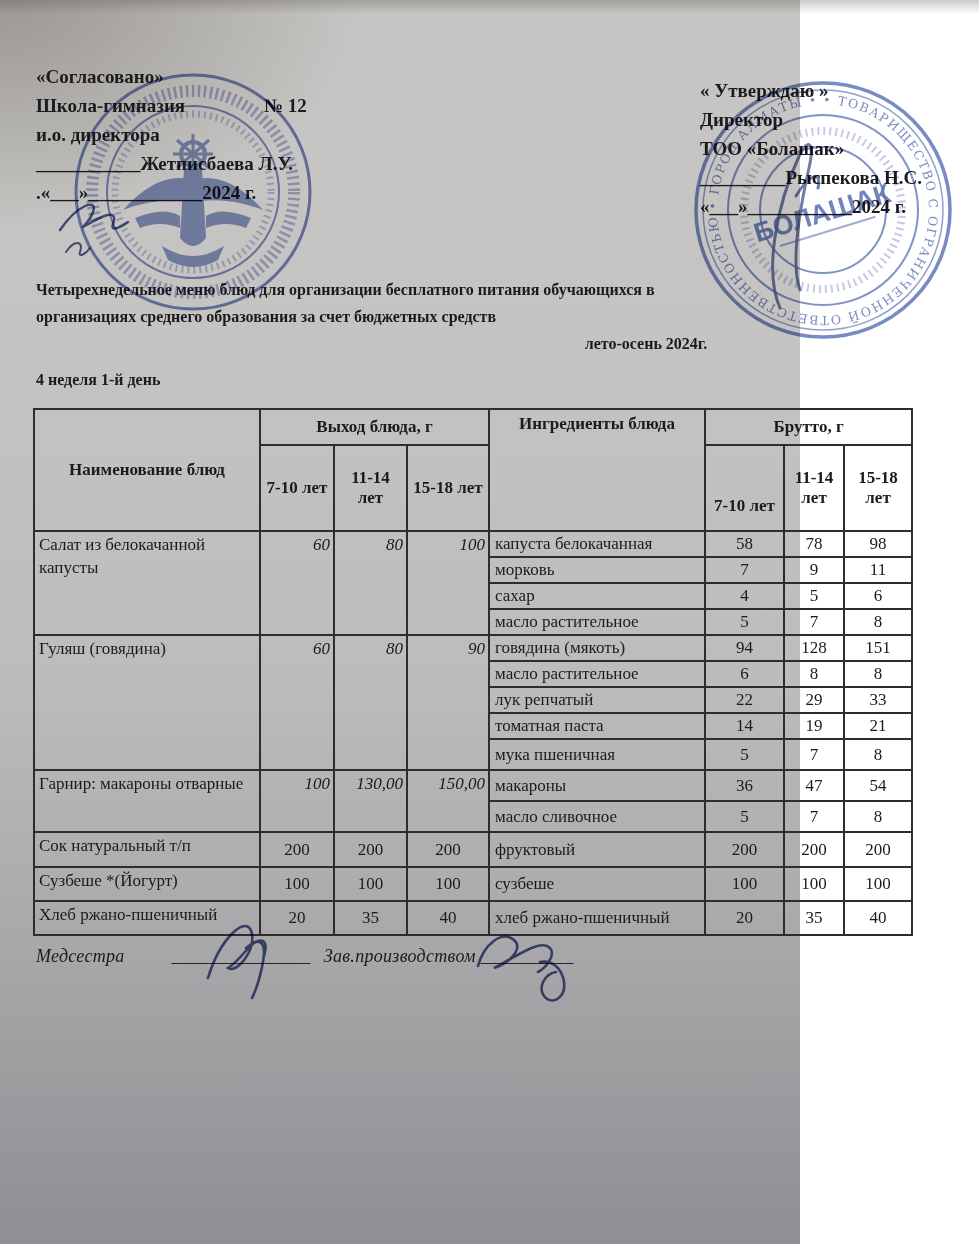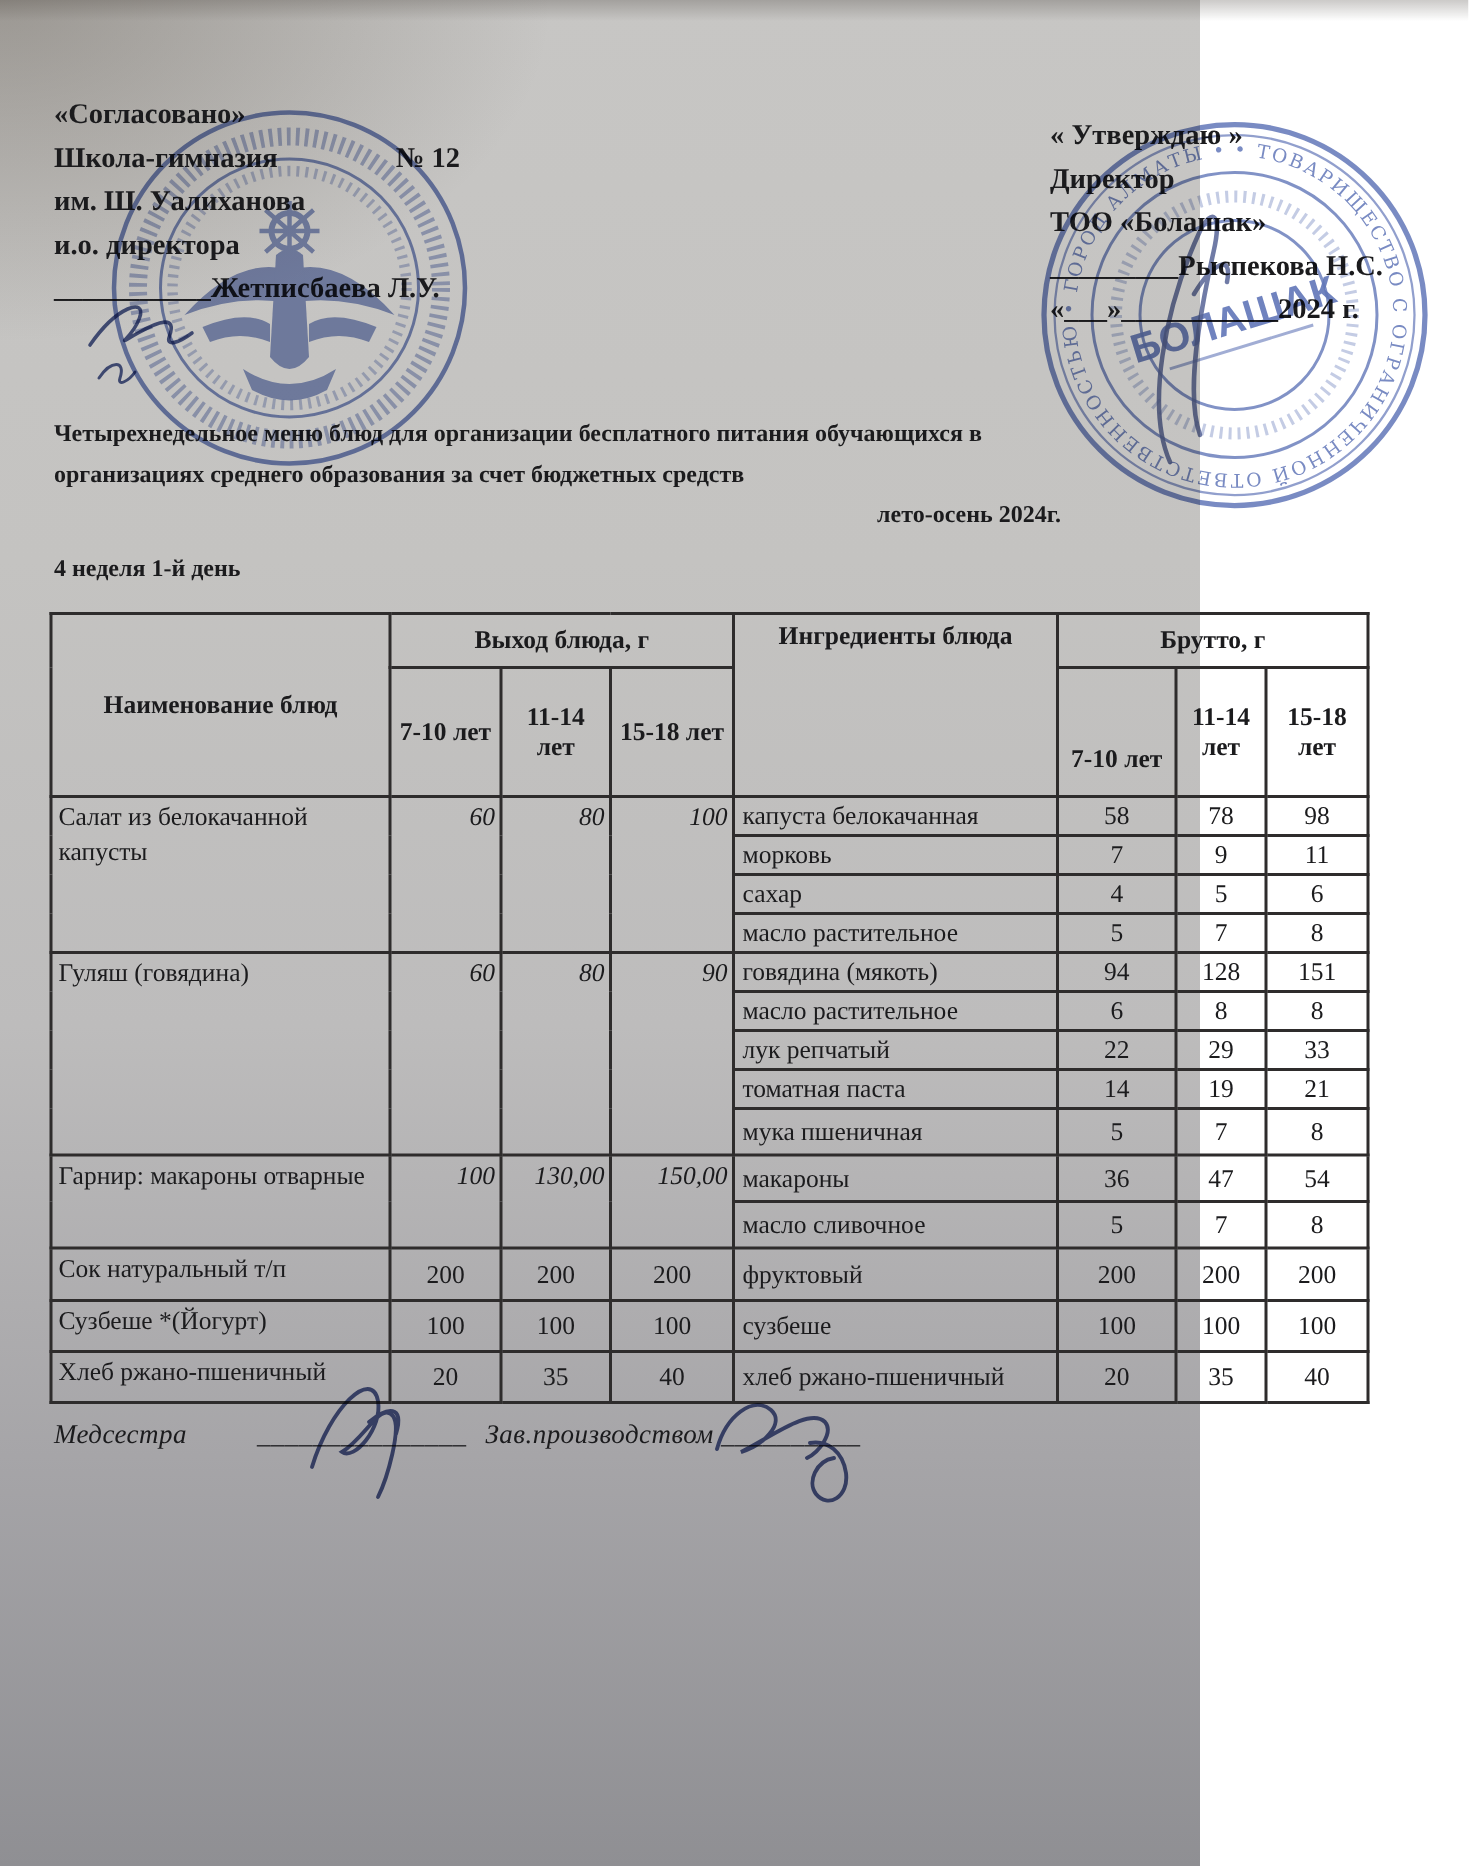--- a/index.html
+++ b/index.html
@@ -44,23 +44,23 @@
 <div class="page">
   <div class="edge-shade"></div>
   <div class="corner-shade"></div>
 
   <div class="abs hdr" style="left:36px;top:62px;">
     <div>«Согласовано»</div>
     <div>
       <span>Школа-гимназия</span>
       <span style="display:inline-block;margin-left:74px;">№ 12</span>
     </div>
-    <div>им. Ш. Уалиханова</div>
     <div>и.о. директора</div>
     <div>___________Жетписбаева Л.У.</div>
+    <div>.«___»____________2024 г.</div>
   </div>
 
   <div class="abs hdr" style="left:700px;top:76px;">
     <div>« Утверждаю »</div>
     <div>Директор</div>
     <div>ТОО «Болашак»</div>
     <div>_________Рыспекова Н.С.</div>
     <div>«___»___________2024 г.</div>
   </div>
 

